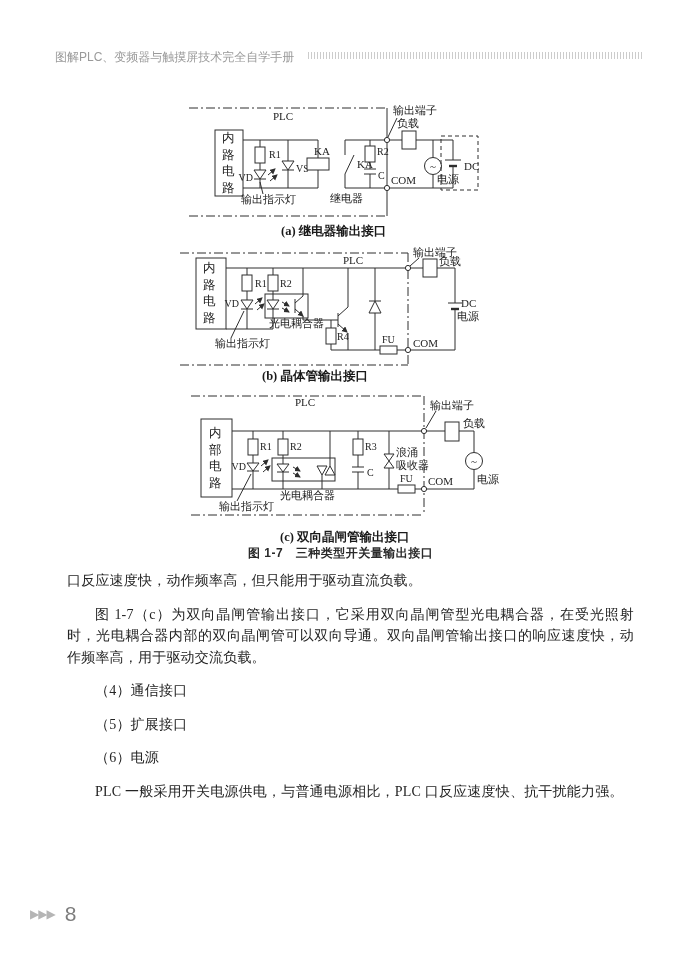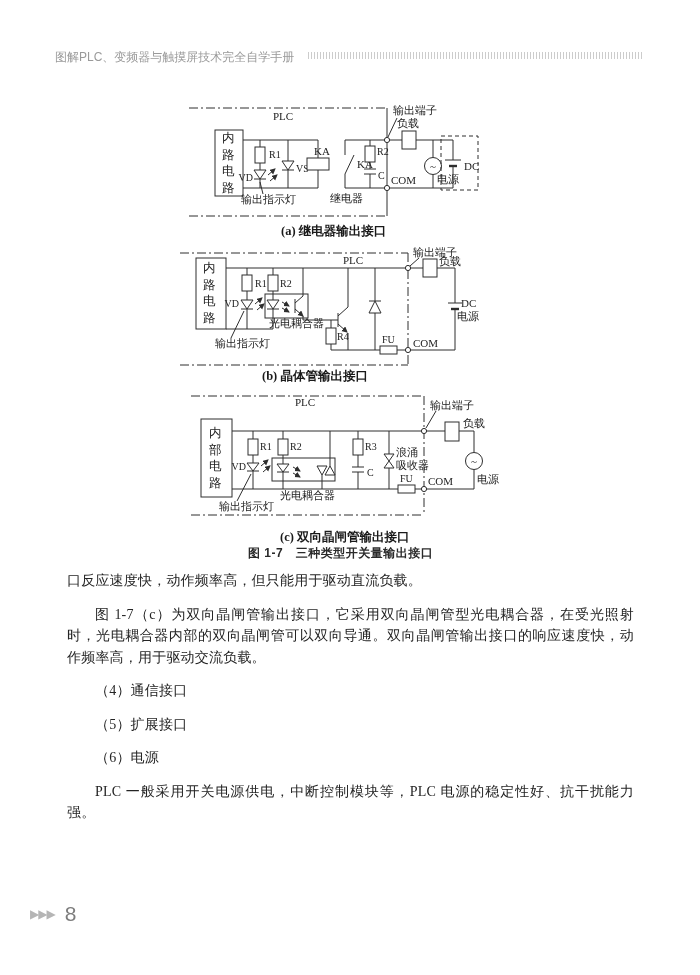--- a/index.html
+++ b/index.html
@@ -278,21 +278,21 @@
   <div class="diag-caption" style="left:280px;top:529px;">(c) 双向晶闸管输出接口</div>
 
   <div class="fig-caption" style="left:248px;top:545px;">图 1-7　三种类型开关量输出接口</div>
 
   <div class="bodytext">
     <p class="noindent">口反应速度快，动作频率高，但只能用于驱动直流负载。</p>
     <p>图 1-7（c）为双向晶闸管输出接口，它采用双向晶闸管型光电耦合器，在受光照射时，光电耦合器内部的双向晶闸管可以双向导通。双向晶闸管输出接口的响应速度快，动作频率高，用于驱动交流负载。</p>
     <p>（4）通信接口</p>
     <p>（5）扩展接口</p>
     <p>（6）电源</p>
-    <p>PLC 一般采用开关电源供电，中断控制模块等，PLC 电源的稳定性好、抗干扰能力强。</p>
+    <p>PLC 一般采用开关电源供电，与普通电源相比，PLC 口反应速度快、抗干扰能力强。</p>
   </div>
 
   <div class="footer">
     <span class="footer-arrows">▶▶▶</span>
     <span class="footer-num">8</span>
   </div>
 
 </div>
 
 </body></html>

